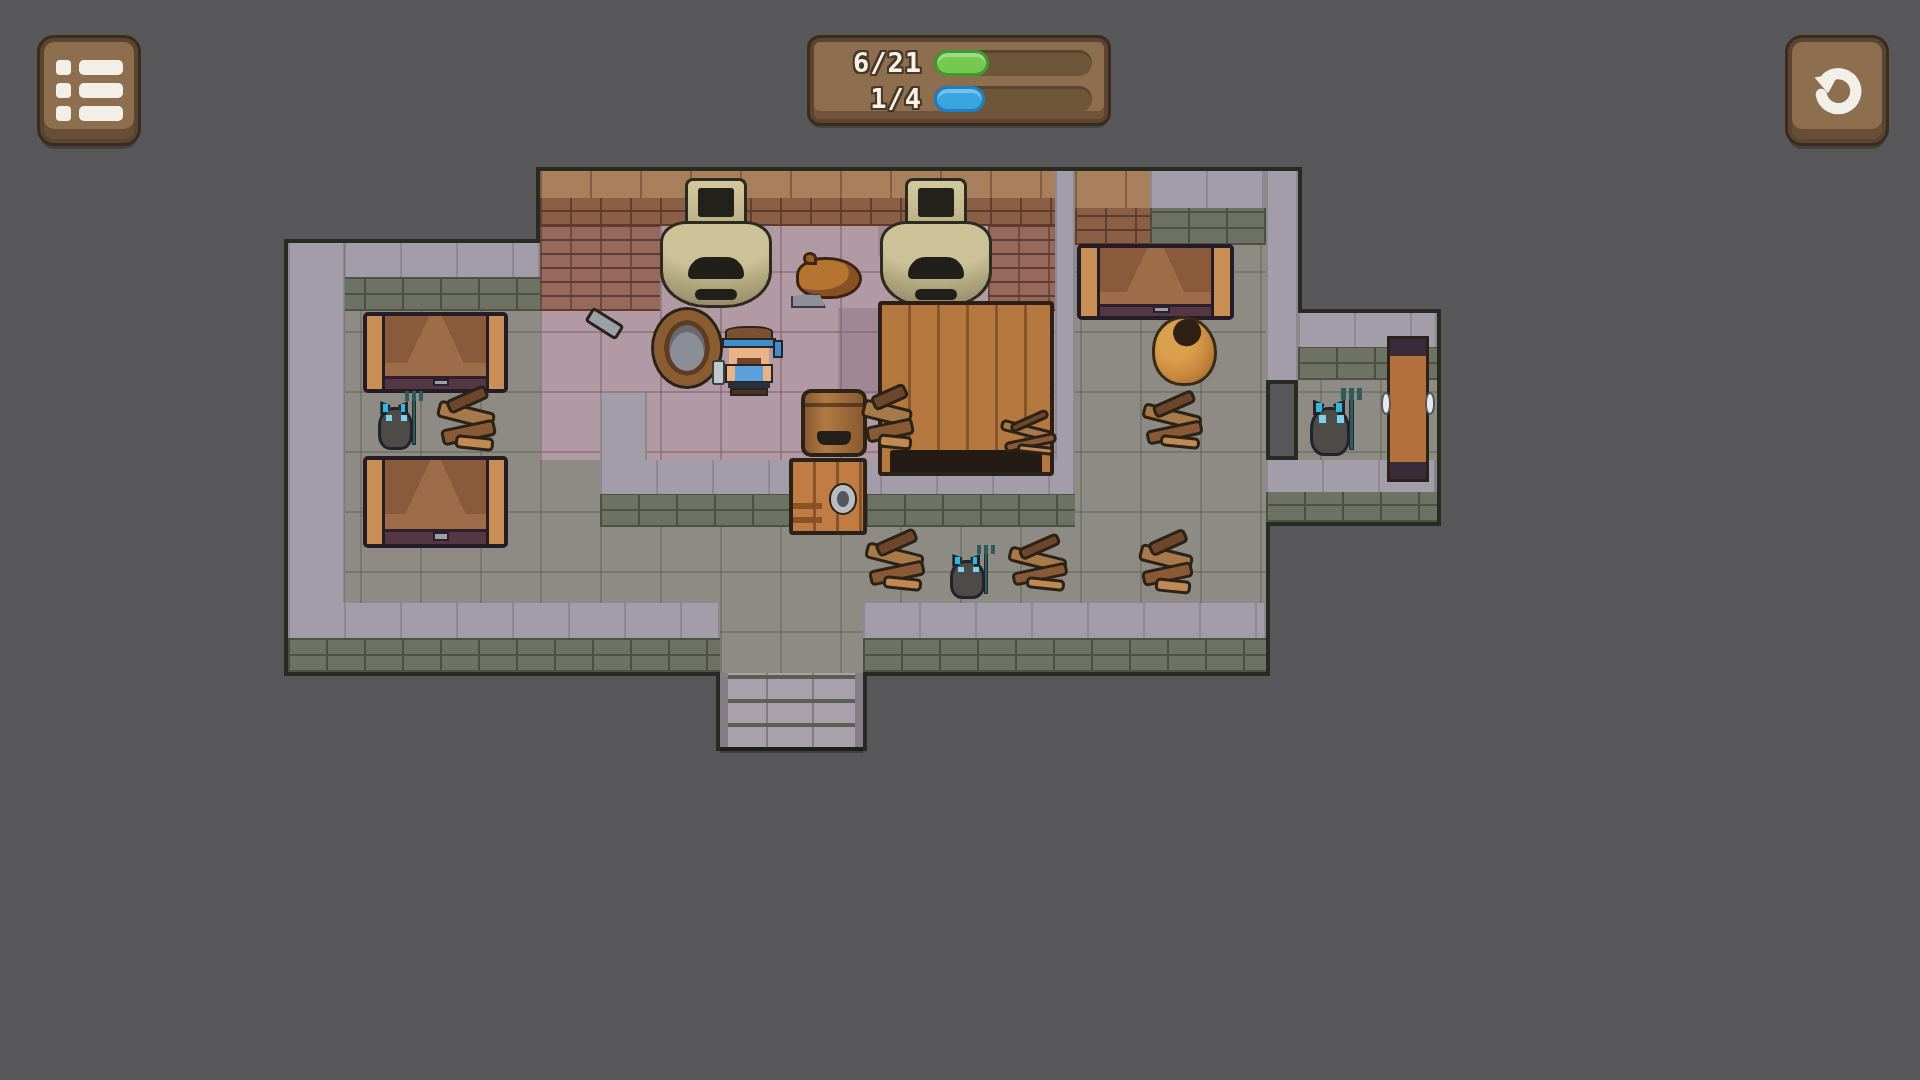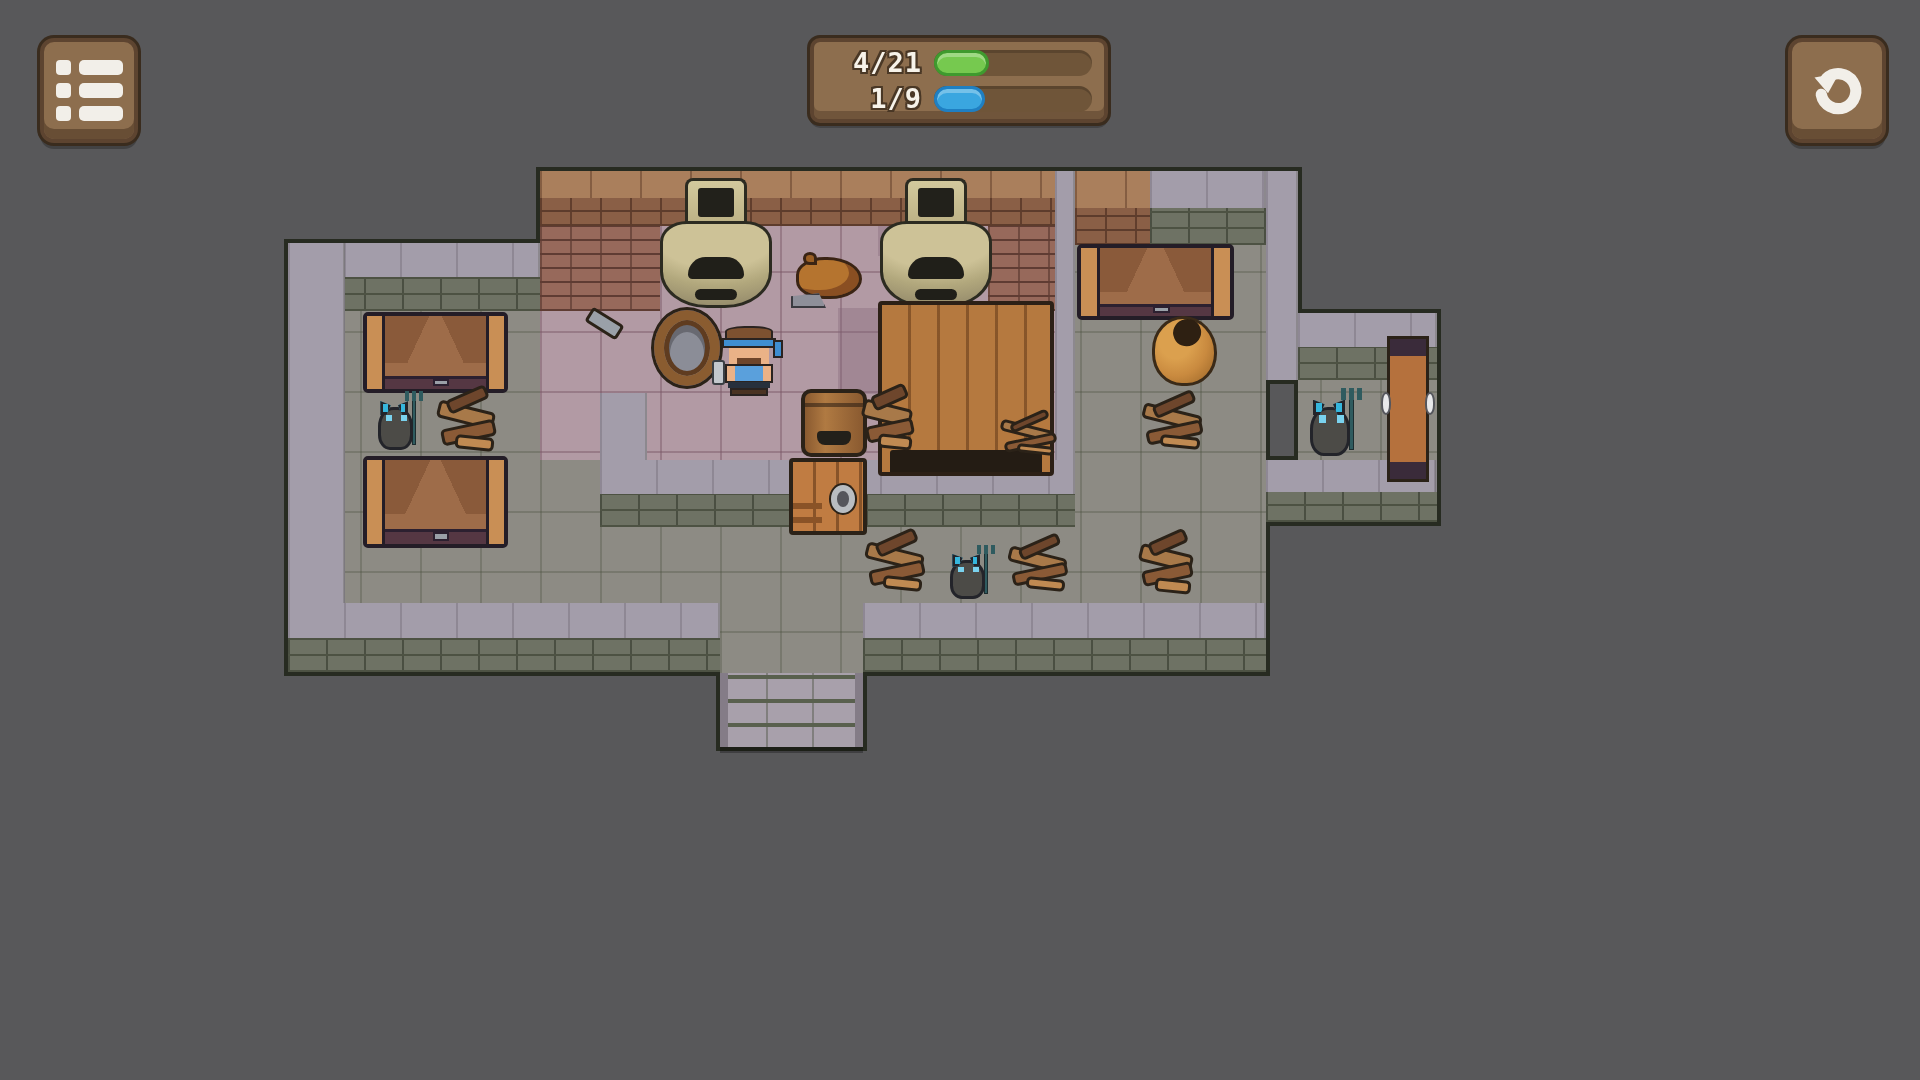--- a/index.html
+++ b/index.html
@@ -383,24 +383,24 @@
   <span style="display:flex;">
     <svg width="54" height="54" viewBox="0 0 48 48">
       <path d="M14.5 13 A15.5 15.5 0 1 1 10 27" fill="none" stroke="#f2efe9" stroke-width="10" stroke-linecap="round"></path>
       <path d="M4 12 L26 8 L16 26 Z" fill="#f2efe9"></path>
     </svg>
   </span>
 </div>
 
 <div id="hud-panel" style="left: 810px; top: 38px; width: 298px; height: 85px;">
   <div class="hud-row">
-    <span class="hud-label">4/21</span>
+    <span class="hud-label">6/21</span>
     <div class="hud-track">
       <div class="hud-fill" id="fill0" style="width: 35%; background: rgb(118, 201, 79); border: 3px solid rgb(63, 154, 46);"></div>
     </div>
   </div>
   <div class="hud-row">
-    <span class="hud-label">1/9</span>
+    <span class="hud-label">1/4</span>
     <div class="hud-track">
       <div class="hud-fill" id="fill1" style="width: 32%; background: rgb(58, 166, 224); border: 3px solid rgb(31, 127, 194);"></div>
     </div>
   </div>
 </div>
 
 </body></html>

